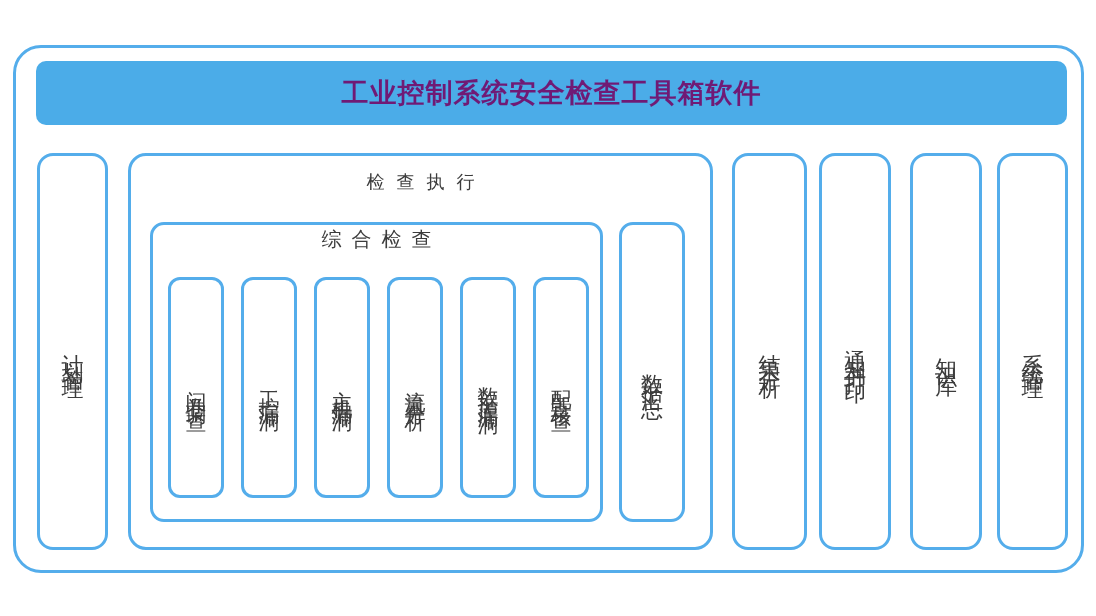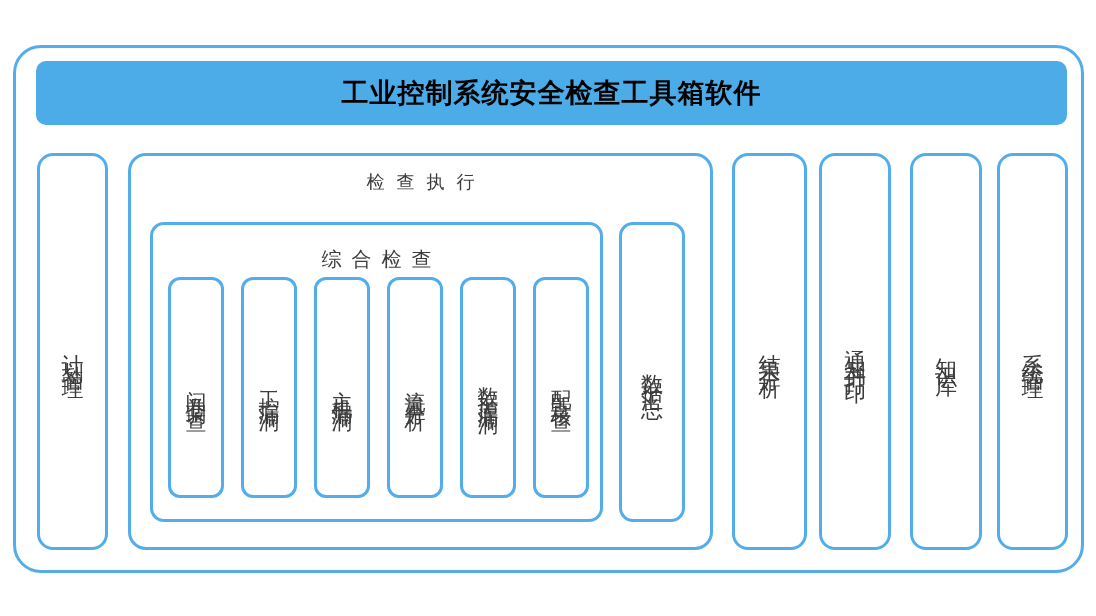--- a/index.html
+++ b/index.html
@@ -32,21 +32,21 @@
     top: 13px;
     width: 1031px;
     height: 64px;
     background: var(--accent-fill, #4BACE8);
     border-radius: 10px;
     display: flex;
     align-items: center;
     justify-content: center;
   }
   .header-bar .title {
-    color: #000000;
+    color: #701a75;
     font-size: 27px;
     font-weight: bold;
     letter-spacing: 1px;
     white-space: nowrap;
   }
   .main-row {
     position: absolute;
     left: 21px;
     top: 105px;
     height: 397px;
@@ -94,21 +94,21 @@
   .comp-box {
     position: relative;
     box-sizing: border-box;
     width: 453px;
     height: 300px;
     border: 3px solid var(--accent-border, #54ADEB);
     border-radius: 14px;
     background: #ffffff;
   }
   .comp-title {
-    margin-top: 21px;
+    margin-top: 1px;
     text-align: center;
     color: #3C3C3C;
     font-size: 20px;
     letter-spacing: 10px;
     text-indent: 10px;
     white-space: nowrap;
   }
   .comp-items {
     position: absolute;
     left: 15px;

